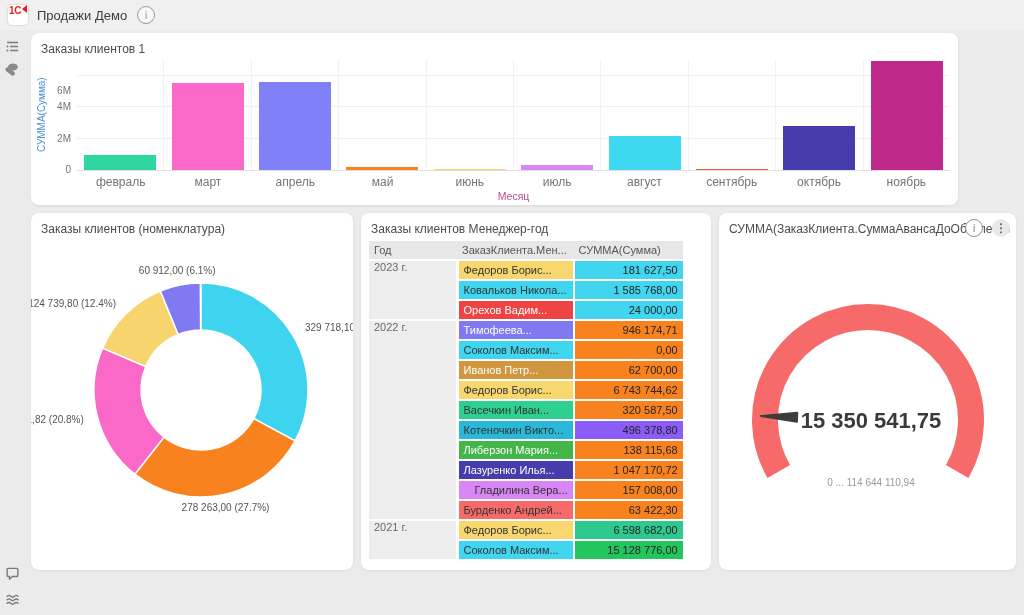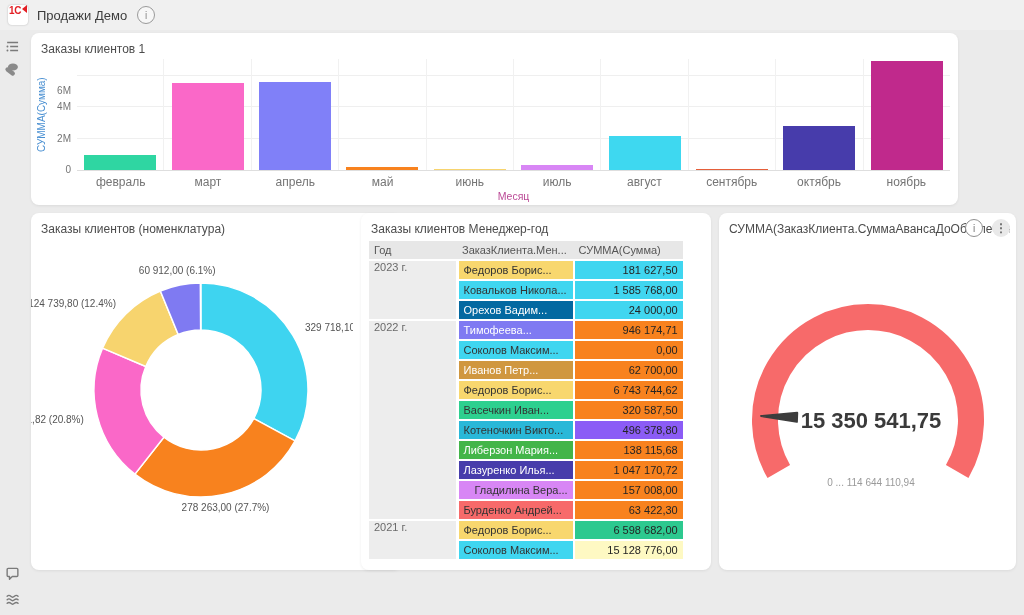--- a/index.html
+++ b/index.html
@@ -22,21 +22,21 @@
   
   .sidebar{position:absolute;left:0;top:30px;width:24px;height:585px;display:flex;flex-direction:column;align-items:center;}
   .side-btn{width:20px;height:20px;display:flex;align-items:center;justify-content:center;cursor:pointer;}
   .side-btn.b1{margin-top:6px;} .side-btn.b2{margin-top:4px;}
   .side-spacer{flex:1;}
   .side-btn.b3{margin-bottom:6px;} .side-btn.b4{margin-bottom:6px;}
   
   .card{position:absolute;background:#fff;border-radius:8px;box-shadow:0 1px 3px rgba(0,0,0,.07);overflow:hidden;}
   .card-title{position:absolute;top:9px;left:10px;font-size:12px;color:#4c4c4c;white-space:nowrap;}
   #card-bar{left:31px;top:33px;width:927px;height:172px;}
-  #card-donut{left:31px;top:213px;width:322px;height:357px;padding-left:48px;}
+  #card-donut{left:31px;top:213px;width:322px;height:357px;}
   #card-table{left:361px;top:213px;width:350px;height:357px;}
   #card-gauge{left:719px;top:213px;width:297px;height:357px;}
   
   #bar-ylabel{position:absolute;left:3px;top:26px;height:111px;width:14px;
     writing-mode:vertical-rl;transform:rotate(180deg);font-size:10px;color:#4a90d2;
     display:flex;align-items:center;justify-content:center;white-space:nowrap;}
   #bar-yticks{position:absolute;left:0;top:26px;width:42px;height:111px;}
   .ytick{position:absolute;right:2px;font-size:10px;color:#757575;}
   #bar-plot{position:absolute;left:46px;right:8px;top:26px;height:111px;border-bottom:1px solid #dedede;}
   .gridline{position:absolute;left:0;right:0;height:0;border-top:1px solid #efefef;}
@@ -213,21 +213,21 @@
         <tr>
           <td class="year-cell" rowspan="3">2023 г.</td>
           <td class="mgr-cell" style="background: rgb(248, 215, 110); color: rgb(51, 51, 51);">Федоров Борис...</td>
           <td class="sum-cell" style="background: rgb(64, 214, 240);">181 627,50</td>
         </tr>
         <tr>
           <td class="mgr-cell" style="background: rgb(64, 214, 240); color: rgb(51, 51, 51);">Ковальков Никола...</td>
           <td class="sum-cell" style="background: rgb(64, 214, 240);">1 585 768,00</td>
         </tr>
         <tr>
-          <td class="mgr-cell" style="background: #0369a1; color: rgb(255, 255, 255); margin-left: 29px;">Орехов Вадим...</td>
+          <td class="mgr-cell" style="background: #ef4444; color: rgb(255, 255, 255); margin-left: 29px;">Орехов Вадим...</td>
           <td class="sum-cell" style="background: rgb(64, 214, 240);">24 000,00</td>
         </tr>
         <tr>
           <td class="year-cell" rowspan="10">2022 г.</td>
           <td class="mgr-cell" style="background: rgb(127, 122, 242); color: rgb(255, 255, 255);">Тимофеева...</td>
           <td class="sum-cell" style="background: rgb(248, 130, 30);">946 174,71</td>
         </tr>
         <tr>
           <td class="mgr-cell" style="background: rgb(64, 214, 240); color: rgb(51, 51, 51);">Соколов Максим...</td>
           <td class="sum-cell" style="background: rgb(248, 130, 30);">0,00</td>
@@ -264,21 +264,21 @@
           <td class="mgr-cell" style="background: rgb(247, 106, 106); color: rgb(51, 51, 51);">Бурденко Андрей...</td>
           <td class="sum-cell" style="background: rgb(248, 130, 30);">63 422,30</td>
         </tr>
         <tr>
           <td class="year-cell" rowspan="2">2021 г.</td>
           <td class="mgr-cell" style="background: rgb(248, 215, 110); color: rgb(51, 51, 51);">Федоров Борис...</td>
           <td class="sum-cell" style="background: rgb(45, 201, 143);">6 598 682,00</td>
         </tr>
         <tr>
           <td class="mgr-cell" style="background: rgb(64, 214, 240); color: rgb(51, 51, 51);">Соколов Максим...</td>
-          <td class="sum-cell" style="background: #fef9c3;">15 128 776,00</td>
+          <td class="sum-cell" style="background: #22c55e;">15 128 776,00</td>
         </tr>
       </tbody>
   </table>
 </div>
 
 <div class="card" id="card-gauge">
   <div id="gauge-title">СУММА(ЗаказКлиента.СуммаАвансаДоОбеспечени</div>
   <div class="mini-btn" id="gauge-info">i</div>
   <div class="mini-btn" id="gauge-kebab">⋮</div>
   <svg id="gauge-svg" width="297" height="310">

